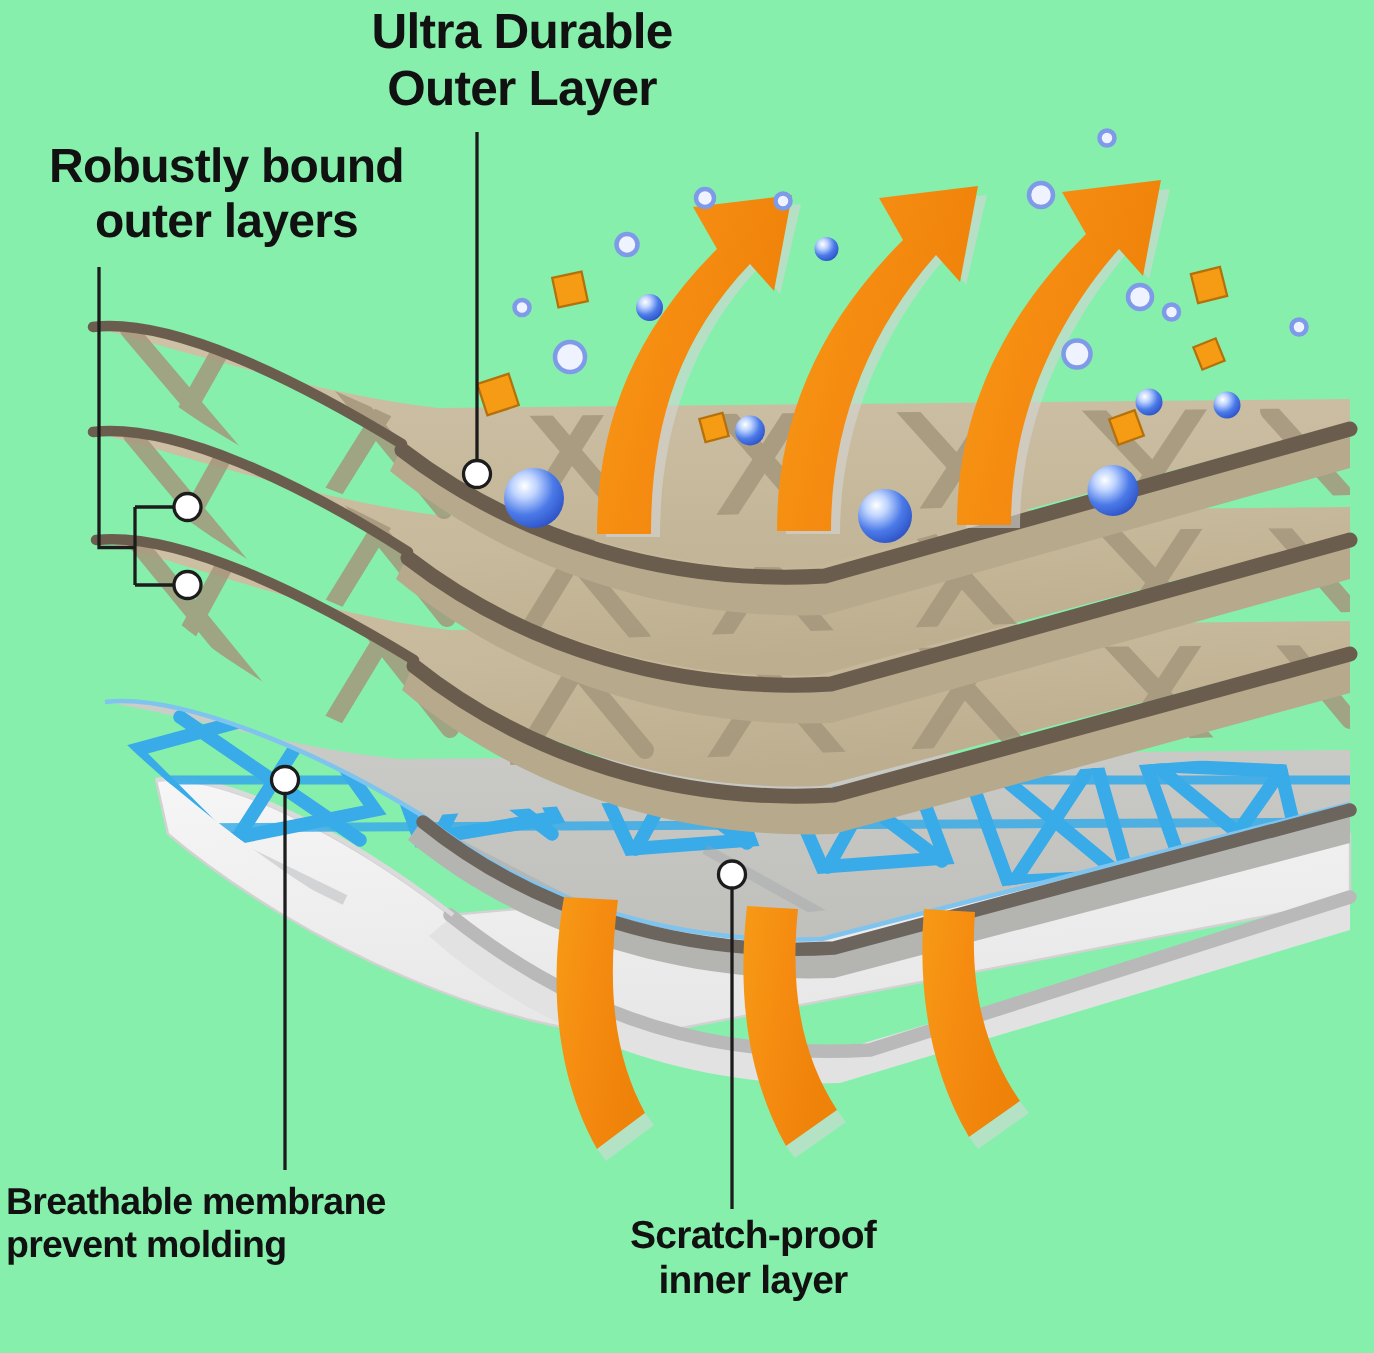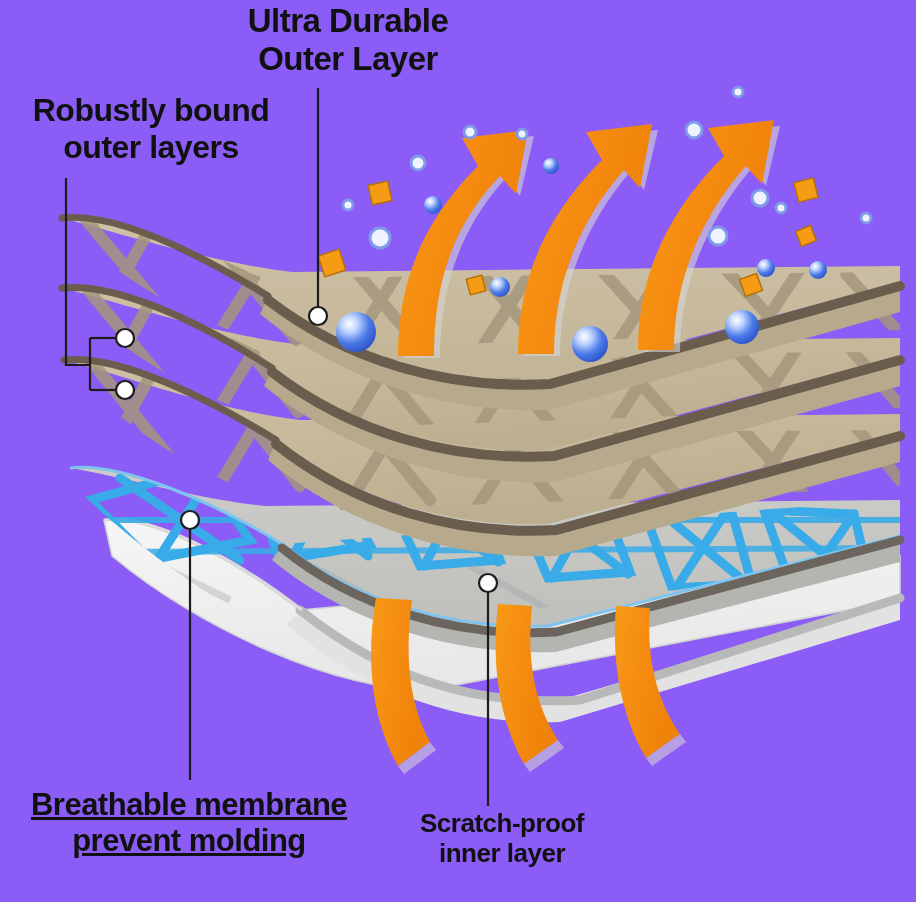--- a/index.html
+++ b/index.html
@@ -1,25 +1,25 @@
 <!DOCTYPE html>
 <html><head>
 <meta charset="utf-8">
 <style>
   html,body{margin:0;padding:0;background:#ffffff;}
   body{width:916px;height:902px;overflow:hidden;
        font-family:"Liberation Sans",sans-serif;}
-  #stage{position:relative;width:916px;height:902px;background:#8b5cf6;}
+  #stage{position:relative;width:916px;height:902px;background:#86efac;}
   svg#art{position:absolute;left:0;top:0;width:916px;height:902px;display:block;}
   .lbl{position:absolute;color:#111111;font-weight:bold;
        font-family:"Liberation Sans",sans-serif;
        letter-spacing:-0.5px;line-height:1.16;white-space:pre-line;}
   #lbl-top{left:198px;top:2px;width:300px;text-align:center;font-size:33px;}
   #lbl-left{left:6px;top:92px;width:290px;text-align:center;font-size:32px;}
-  #lbl-bl{left:4px;top:787px;width:370px;text-align:center;font-size:31px;text-decoration:underline;}
+  #lbl-bl{left:4px;top:787px;width:370px;font-size:25px;}
   #lbl-br{left:372px;top:808px;width:260px;text-align:center;font-size:26px;}
 </style>
 </head>
 <body>
 
 <div id="stage">
 
 <svg id="art" viewBox="0 0 916 902">
   <defs>
     <clipPath id="clipL1">

